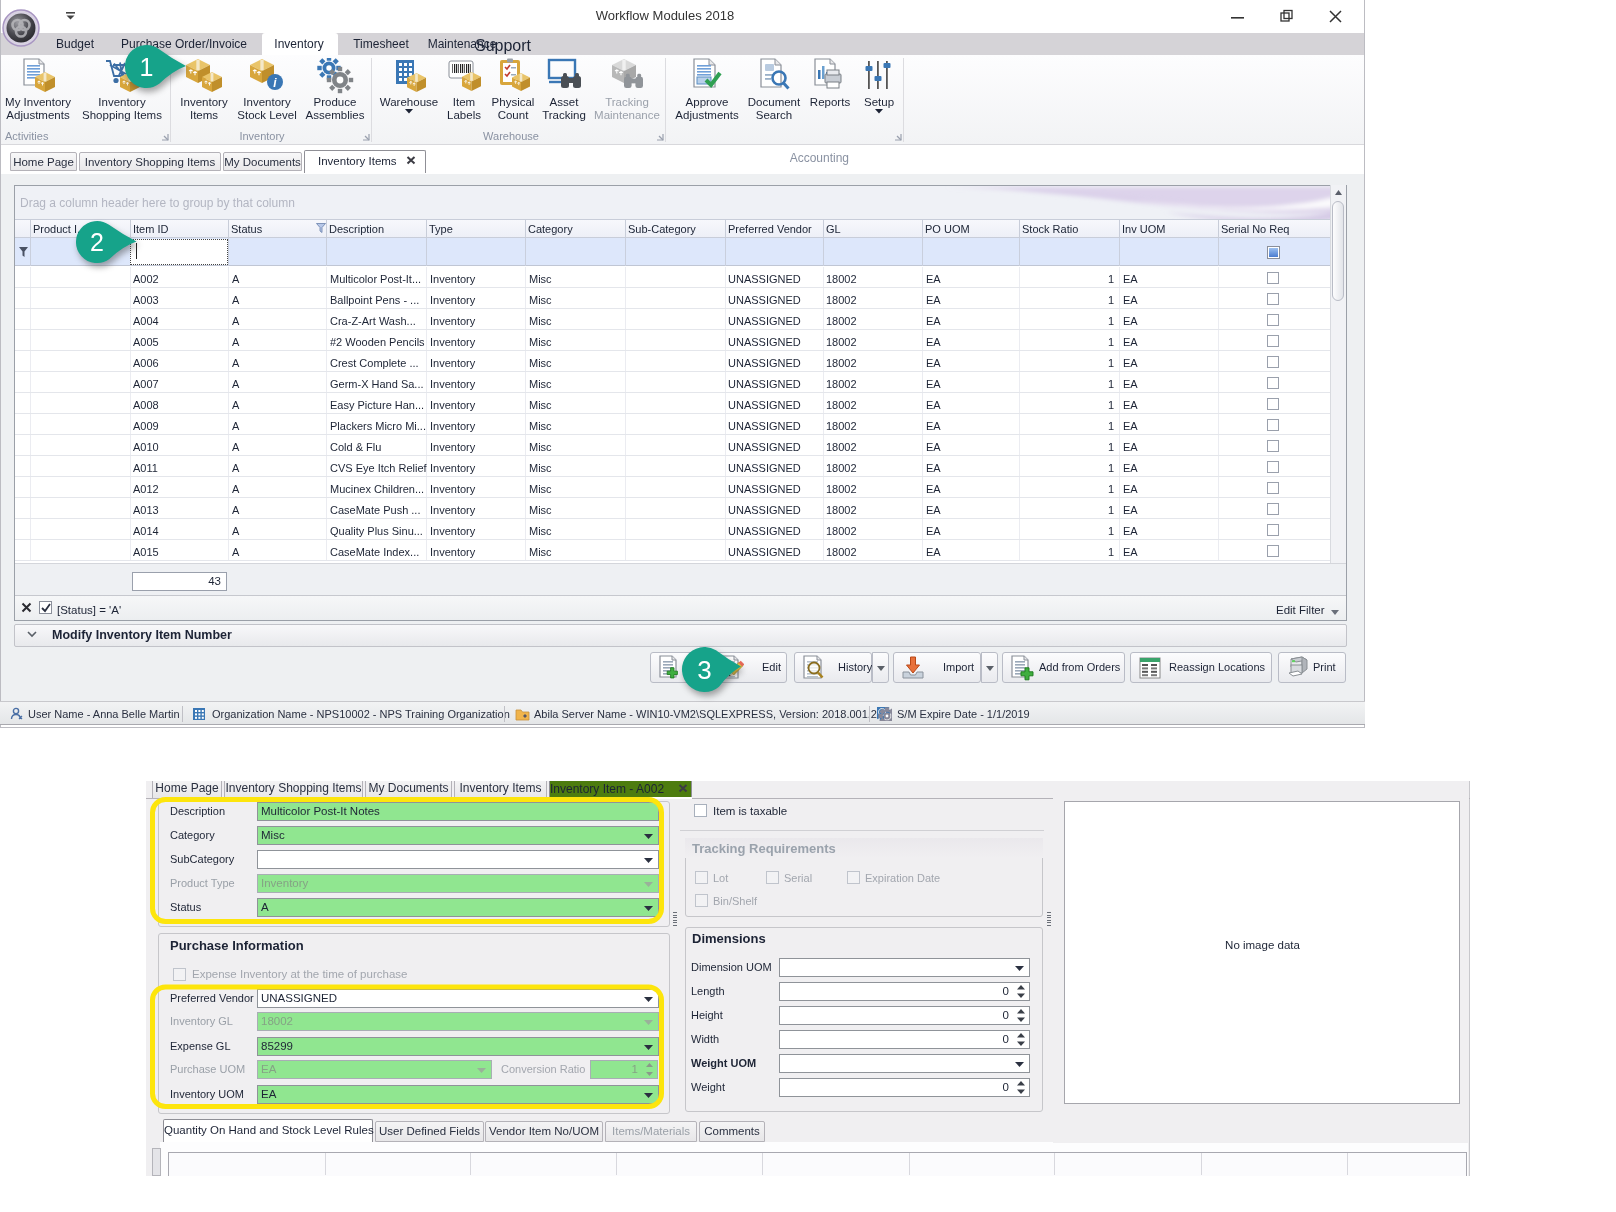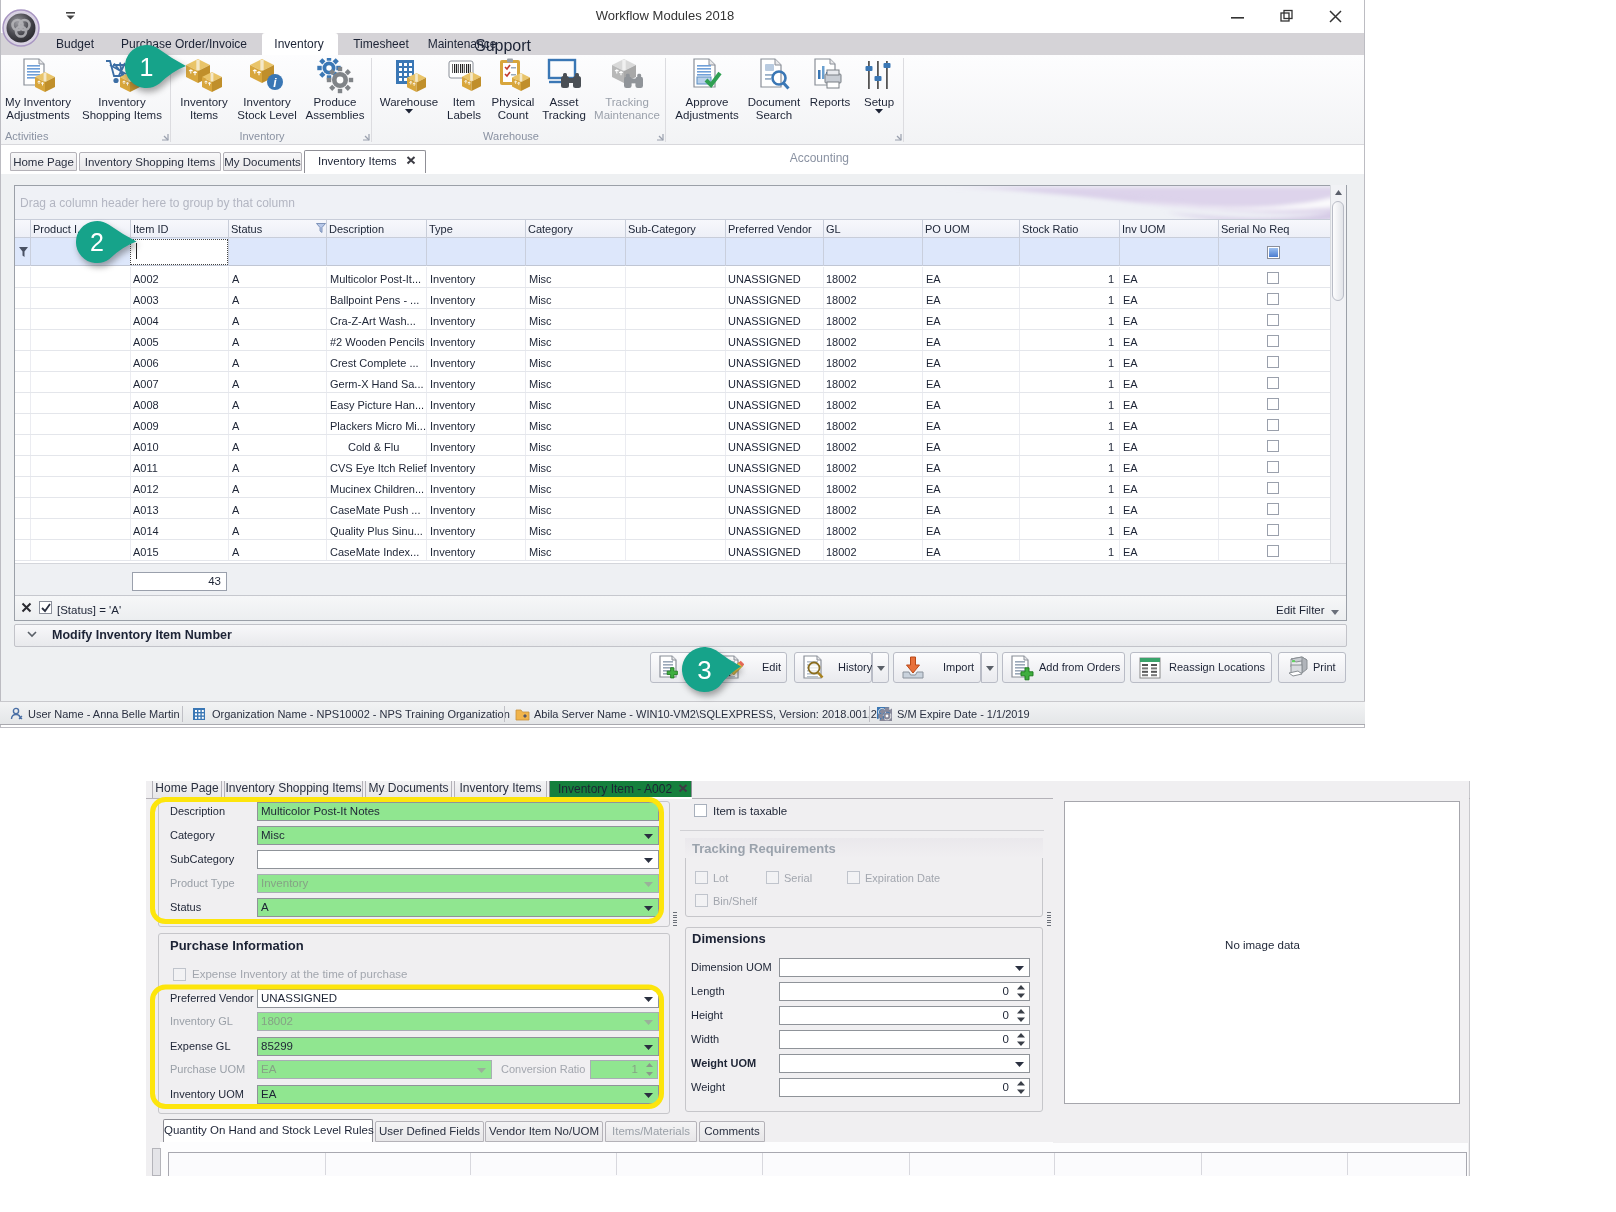--- a/index.html
+++ b/index.html
@@ -478,21 +478,21 @@
 <div style="position:absolute;left:529px;top:420px;font-size:11px;color:#1d2435;white-space:nowrap;">Misc</div>
 <div style="position:absolute;left:728px;top:420px;font-size:11px;color:#1d2435;white-space:nowrap;">UNASSIGNED</div>
 <div style="position:absolute;left:826px;top:420px;font-size:11px;color:#1d2435;white-space:nowrap;">18002</div>
 <div style="position:absolute;left:926px;top:420px;font-size:11px;color:#1d2435;white-space:nowrap;">EA</div>
 <div style="position:absolute;left:1123px;top:420px;font-size:11px;color:#1d2435;white-space:nowrap;">EA</div>
 <div style="position:absolute;left:1062px;top:420px;width:52px;text-align:right;font-size:11px;color:#1d2435;">1</div>
 <div style="position:absolute;left:1267px;top:419px;width:12px;height:12px;background:#fff;border:1px solid #9aa0ac;"></div>
 <div style="position:absolute;left:15px;top:455px;width:1315px;height:1px;background:#e4e6eb;"></div>
 <div style="position:absolute;left:133px;top:441px;font-size:11px;color:#1d2435;white-space:nowrap;">A010</div>
 <div style="position:absolute;left:232px;top:441px;font-size:11px;color:#1d2435;white-space:nowrap;">A</div>
-<div style="position:absolute;left:330px;top:441px;font-size:11px;color:#1d2435;white-space:nowrap;margin-left:18px;">Cold &amp; Flu</div>
+<div style="position:absolute;left:330px;top:441px;font-size:11px;color:#1d2435;white-space:nowrap;">Cold &amp; Flu</div>
 <div style="position:absolute;left:430px;top:441px;font-size:11px;color:#1d2435;white-space:nowrap;">Inventory</div>
 <div style="position:absolute;left:529px;top:441px;font-size:11px;color:#1d2435;white-space:nowrap;">Misc</div>
 <div style="position:absolute;left:728px;top:441px;font-size:11px;color:#1d2435;white-space:nowrap;">UNASSIGNED</div>
 <div style="position:absolute;left:826px;top:441px;font-size:11px;color:#1d2435;white-space:nowrap;">18002</div>
 <div style="position:absolute;left:926px;top:441px;font-size:11px;color:#1d2435;white-space:nowrap;">EA</div>
 <div style="position:absolute;left:1123px;top:441px;font-size:11px;color:#1d2435;white-space:nowrap;">EA</div>
 <div style="position:absolute;left:1062px;top:441px;width:52px;text-align:right;font-size:11px;color:#1d2435;">1</div>
 <div style="position:absolute;left:1267px;top:440px;width:12px;height:12px;background:#fff;border:1px solid #9aa0ac;"></div>
 <div style="position:absolute;left:15px;top:476px;width:1315px;height:1px;background:#e4e6eb;"></div>
 <div style="position:absolute;left:133px;top:462px;font-size:11px;color:#1d2435;white-space:nowrap;">A011</div>
@@ -724,21 +724,21 @@
       <rect x="12.3" y="2.3" width="4.4" height="4.4" fill="#889" transform="rotate(315 14.5 4.5)"></rect>
       <circle cx="10" cy="9" r="3.4" fill="#889"></circle>
       <circle cx="10" cy="9" r="1.4" fill="#fff"></circle>
     </svg></div>
 <div style="position:absolute;left:897px;top:708px;font-size:11px;color:#2a3040;">S/M Expire Date - 1/1/2019</div>
 <div style="position:absolute;left:146px;top:781px;width:1324px;height:395px;background:#f0eff1;border-right:1px solid #c8c8cc;"></div>
 <div style="position:absolute;left:152px;top:781px;width:70px;height:17px;background:linear-gradient(#f4f4f5,#e7e6e8);border:1px solid #b4b2b8;border-top:none;border-bottom:none;text-align:center;font-size:12px;color:#2a3040;">Home Page</div>
 <div style="position:absolute;left:224px;top:781px;width:139px;height:17px;background:linear-gradient(#f4f4f5,#e7e6e8);border:1px solid #b4b2b8;border-top:none;border-bottom:none;text-align:center;font-size:12px;color:#2a3040;">Inventory Shopping Items</div>
 <div style="position:absolute;left:365px;top:781px;width:87px;height:17px;background:linear-gradient(#f4f4f5,#e7e6e8);border:1px solid #b4b2b8;border-top:none;border-bottom:none;text-align:center;font-size:12px;color:#2a3040;">My Documents</div>
 <div style="position:absolute;left:454px;top:781px;width:93px;height:17px;background:linear-gradient(#f4f4f5,#e7e6e8);border:1px solid #b4b2b8;border-top:none;border-bottom:none;text-align:center;font-size:12px;color:#2a3040;">Inventory Items</div>
-<div style="position:absolute;left:549px;top:781px;width:143px;height:18px;background:#15803d;border:1px solid #8f8f96;border-top:none;border-bottom:none;font-size:12px;color:#1c2335;padding:1px 0 0 8px;">Inventory Item - A002</div>
+<div style="position:absolute;left:549px;top:781px;width:143px;height:18px;background:#4d7c0f;border:1px solid #8f8f96;border-top:none;border-bottom:none;font-size:12px;color:#1c2335;padding:1px 0 0 0;">Inventory Item - A002</div>
 <svg class="ab" style="left:678px;top:784px" width="11" height="9" viewBox="0 0 11 9">
     <path d="M1.5,1 l7,6.5 M8.5,1 l-7,6.5" stroke="#3c3c44" stroke-width="2"></path>
   </svg>
 <div style="position:absolute;left:146px;top:798px;width:1324px;height:1px;background:#b4b2b8;"></div>
 <div style="position:absolute;left:549px;top:797px;width:143px;height:2px;background:#fff;"></div>
 <div style="position:absolute;left:158px;top:801px;width:512px;height:126px;background:#f0eff1;border:1px solid #c6c6ca;border-radius:3px;"></div>
 <div style="position:absolute;left:170px;top:805px;font-size:11px;color:#1d2435;">Description</div>
 <div style="position:absolute;left:257px;top:802px;width:402px;height:19px;background:#90e690;border:1px solid #8f9399;"></div>
 <div style="position:absolute;left:261px;top:805px;font-size:11.5px;color:#1d2435;white-space:nowrap;">Multicolor Post-It Notes</div>
 <div style="position:absolute;left:170px;top:829px;font-size:11px;color:#1d2435;">Category</div>

